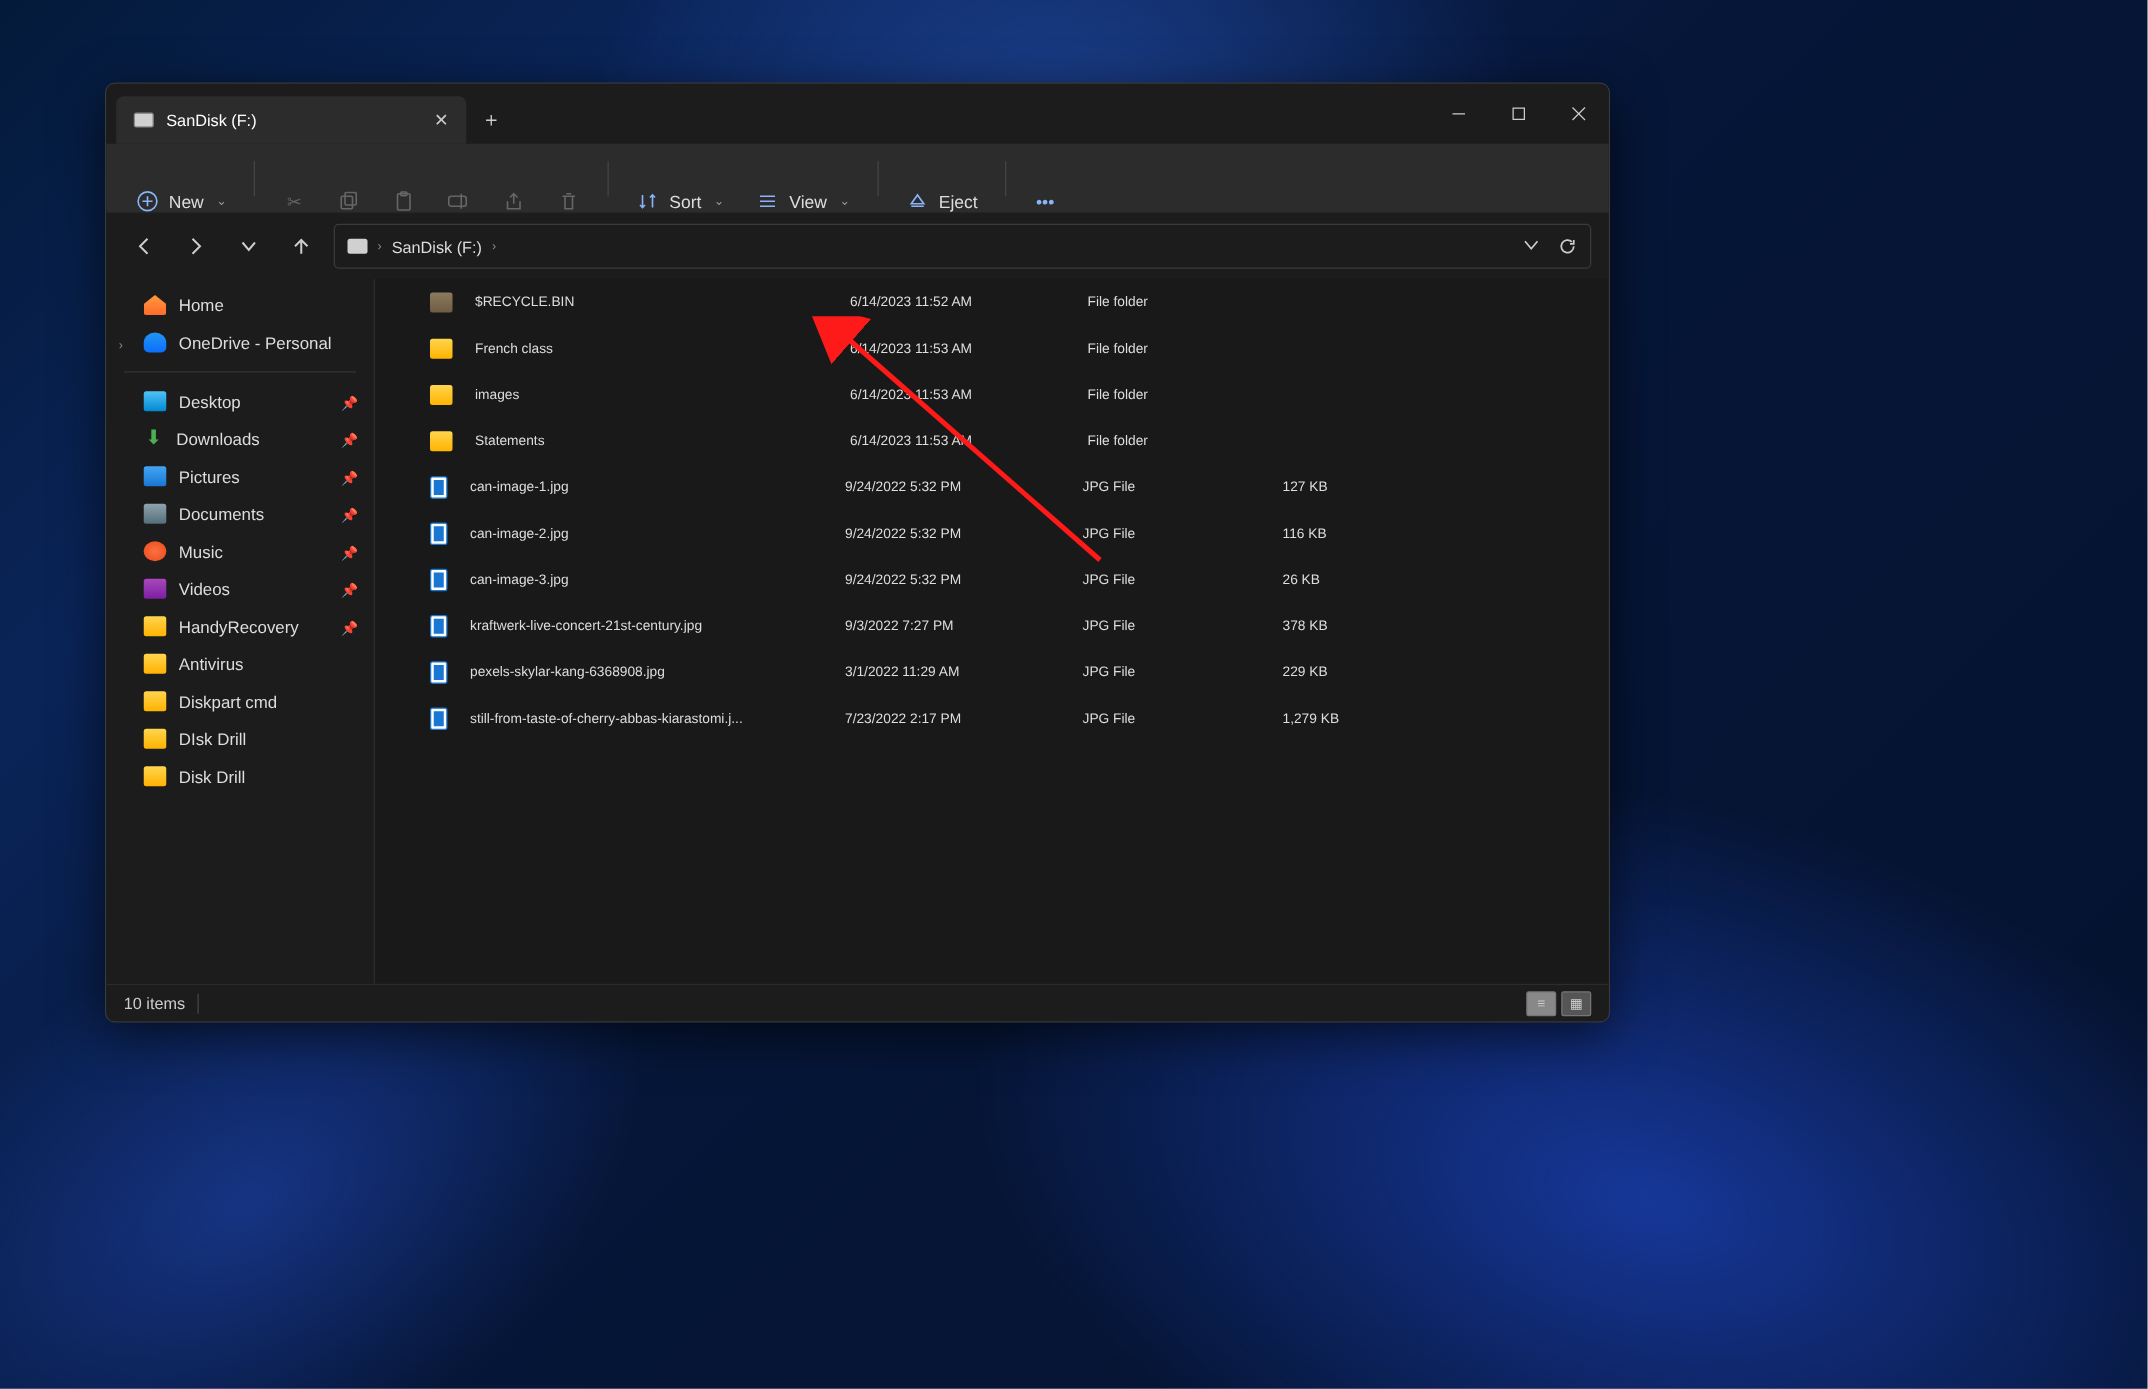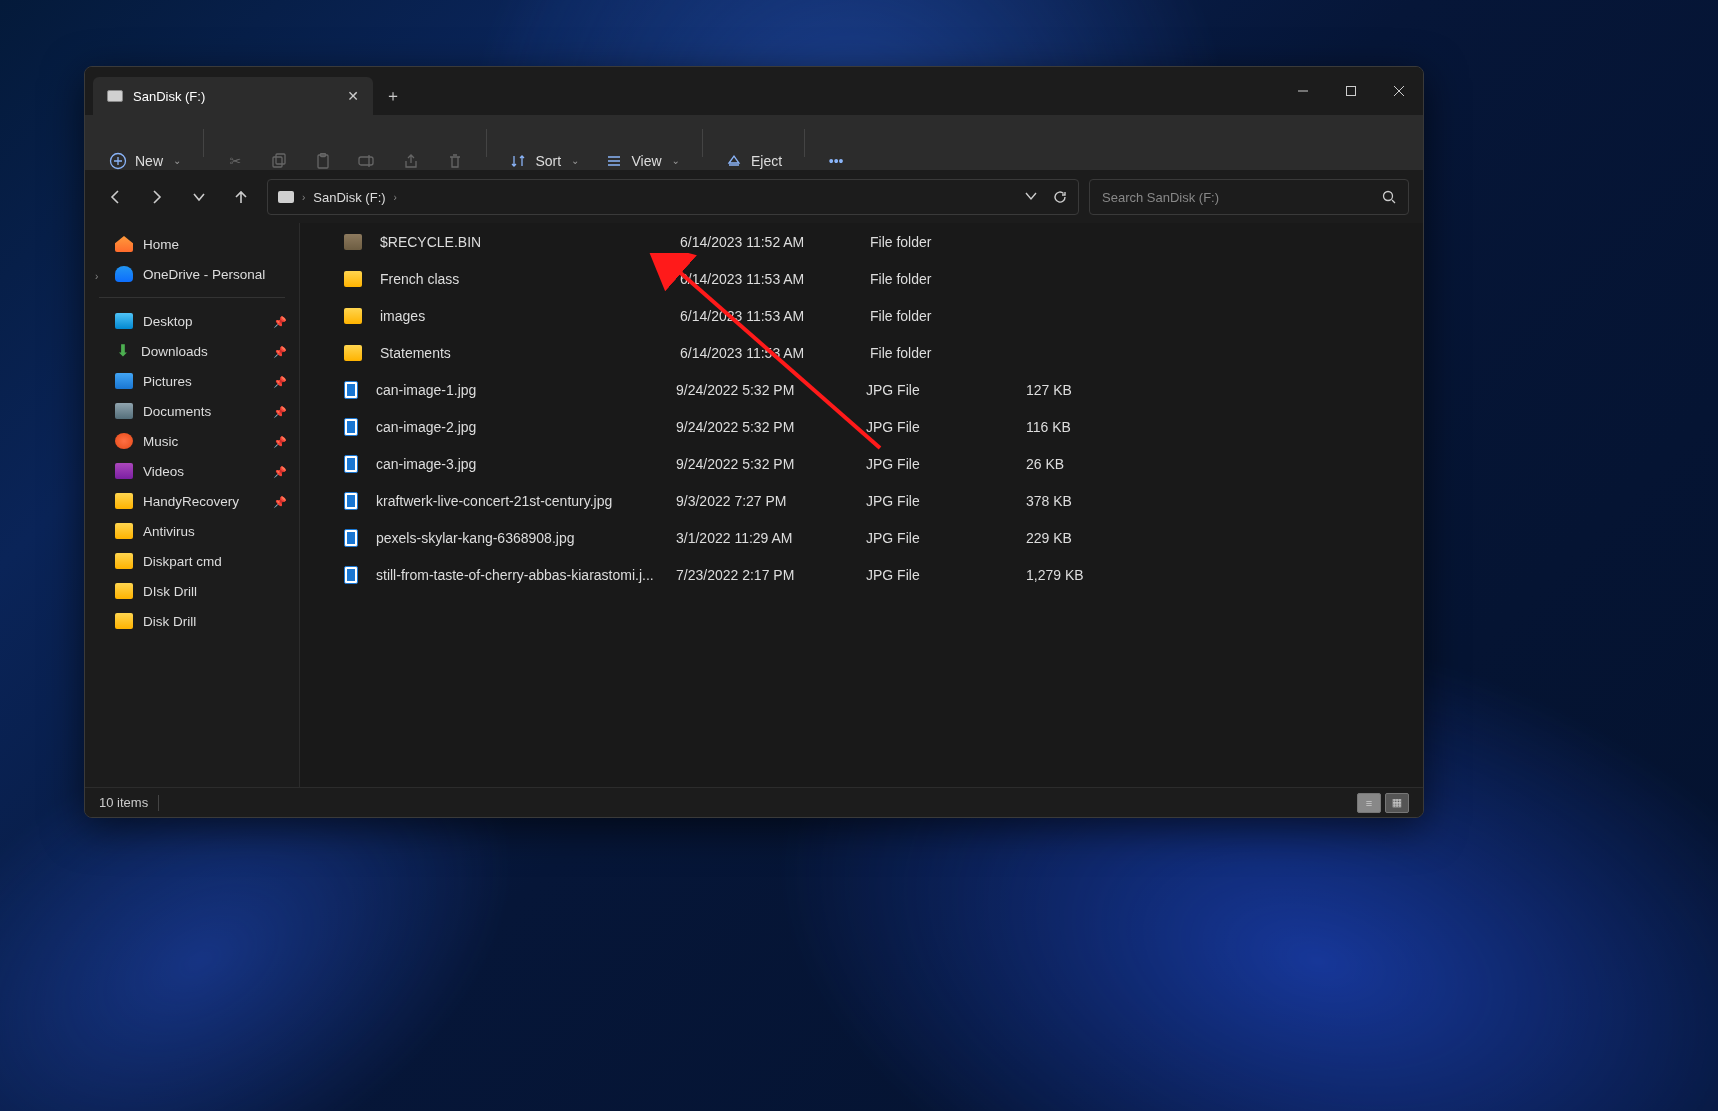--- a/index.html
+++ b/index.html
@@ -2,21 +2,21 @@
 <html><head>
 <meta charset="utf-8">
 <style>
 * { margin:0; padding:0; box-sizing:border-box; font-family:"Segoe UI",Arial,sans-serif; }
 body { width:1718px; height:1111px; background:linear-gradient(135deg,#041a3a 0%,#0a2458 20%,#061638 50%,#04122e 100%); position:relative; overflow:hidden; }
 .swirl { position:absolute; border-radius:50%; filter:blur(2px); }
 .s1 { width:900px; height:900px; top:-300px; left:400px; background:radial-gradient(circle,rgba(60,120,255,0.4) 0%,transparent 60%); transform:rotate(-20deg); }
 .s2 { width:1200px; height:700px; bottom:-200px; right:-200px; background:radial-gradient(ellipse,rgba(40,90,255,0.5) 0%,transparent 65%); transform:rotate(15deg); }
 .s3 { width:800px; height:500px; bottom:-100px; left:-200px; background:radial-gradient(ellipse,rgba(50,100,255,0.35) 0%,transparent 60%); transform:rotate(-30deg); }
 
-.window { position:absolute; left:84px; top:66px; width:1340px; height:752px; background:#1c1c1c; border:1px solid #3a3a3a; border-radius:8px; overflow:hidden; display:flex; flex-direction:column; box-shadow:0 10px 40px rgba(0,0,0,0.6); }
+.window { position:absolute; left:84px; top:66px; width:1204px; height:752px; background:#1c1c1c; border:1px solid #3a3a3a; border-radius:8px; overflow:hidden; display:flex; flex-direction:column; box-shadow:0 10px 40px rgba(0,0,0,0.6); }
 
 .titlebar { height:48px; display:flex; align-items:center; background:#1c1c1c; }
 .tab { height:38px; margin-top:10px; margin-left:8px; background:#2c2c2c; border-radius:6px 6px 0 0; display:flex; align-items:center; padding:0 14px; gap:10px; width:280px; }
 .tab-icon { width:16px; height:12px; background:#d0d0d0; border-radius:2px; border:1px solid #888; }
 .tab-title { color:#fff; font-size:13px; flex:1; }
 .tab-close { color:#ccc; font-size:14px; cursor:pointer; }
 .newtab { width:40px; height:38px; margin-top:10px; display:flex; align-items:center; justify-content:center; color:#ccc; font-size:16px; cursor:pointer; }
 .wincontrols { margin-left:auto; display:flex; }
 .wincontrols div { width:48px; height:48px; display:flex; align-items:center; justify-content:center; color:#ccc; cursor:pointer; }
 
@@ -61,21 +61,21 @@
 .cols { display:flex; height:30px; border-bottom:1px solid #2c2c2c; color:#ccc; font-size:13px; align-items:center; padding-left:14px; }
 .cols .cb { width:16px; height:16px; border:1px solid #666; border-radius:2px; margin-right:14px; cursor:pointer; }
 .col { padding:0 8px; border-right:1px solid #2c2c2c; height:100%; display:flex; align-items:center; cursor:pointer; position:relative; }
 .col.name { width:320px; }
 .col.name::after { content:"⌃"; position:absolute; right:130px; top:-8px; font-size:12px; color:#888; }
 .col.date { width:190px; }
 .col.type { width:160px; }
 .col.size { width:110px; justify-content:flex-start; }
 
 .rows { flex:1; overflow:auto; }
-.row { display:flex; align-items:center; height:37px; padding-left:44px; color:#ddd; font-size:14px; cursor:pointer; }
+.row { display:flex; align-items:center; height:37px; padding-left:44px; color:#ddd; font-size:11px; cursor:pointer; }
 .ricon { width:18px; height:16px; margin-right:10px; border-radius:2px; }
 .ricon.hfolder { background:linear-gradient(#8d7a5e,#6d5d42); }
 .ricon.folder { background:linear-gradient(#ffd54f,#ffb300); }
 .ricon.jpg { background:#fff; border:1px solid #1976d2; position:relative; width:14px; height:18px; }
 .ricon.jpg::after { content:""; position:absolute; inset:2px; background:#1976d2; }
 .rc { padding:0 8px; overflow:hidden; text-overflow:ellipsis; white-space:nowrap; }
 .rc.name { width:300px; }
 .rc.date { width:190px; }
 .rc.type { width:160px; }
 .rc.size { width:110px; text-align:left; }
@@ -248,29 +248,20 @@
               <path d="M2 4 L7 10 L12 4" fill="none" stroke="#ccc" stroke-width="1.4"></path>
             </svg>
           </span>
         <span>
             <svg width="16" height="16">
               <path d="M13 8 A5 5 0 1 1 11.5 4.5 M13 3 L13 6 L10 6" fill="none" stroke="#ccc" stroke-width="1.4"></path>
             </svg>
           </span>
       </span>
     </div>
-    <div class="search">
-      <input placeholder="Search SanDisk (F:)" style="">
-      <span class="search-icon">
-          <svg width="14" height="14">
-            <circle cx="6" cy="6" r="4.5" fill="none" stroke="#ccc" stroke-width="1.3"></circle>
-            <line x1="10" y1="10" x2="13" y2="13" stroke="#ccc" stroke-width="1.3"></line>
-          </svg>
-        </span>
-    </div>
   </div>
 
   <div class="body">
     <div class="sidebar">
       <div class="sitem">
           <span class="sicon home"></span>
           <span>Home</span>
         </div>
       <div class="sitem">
           <span class="expand">›</span>

